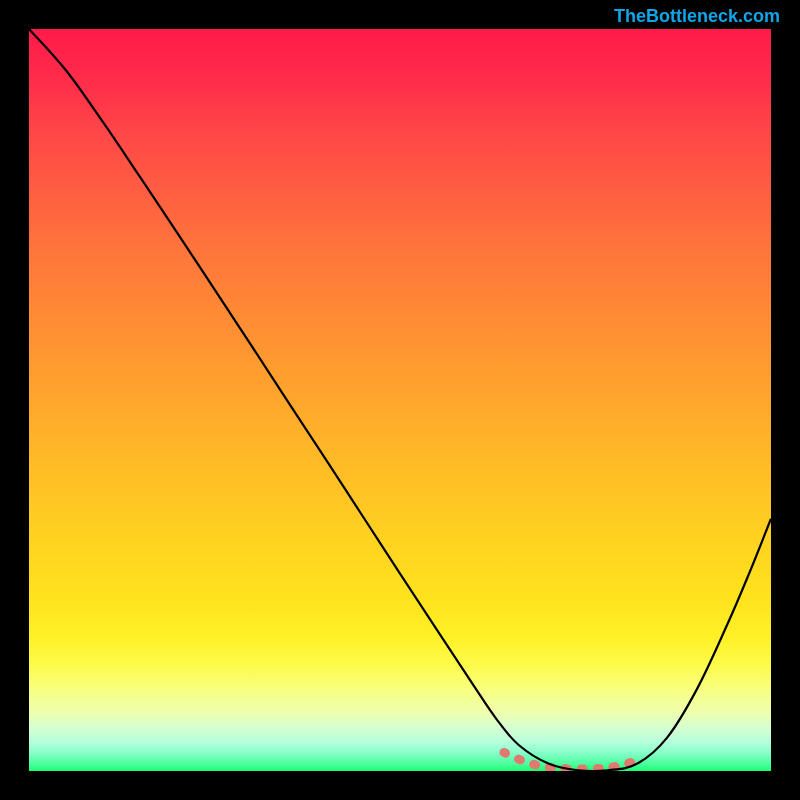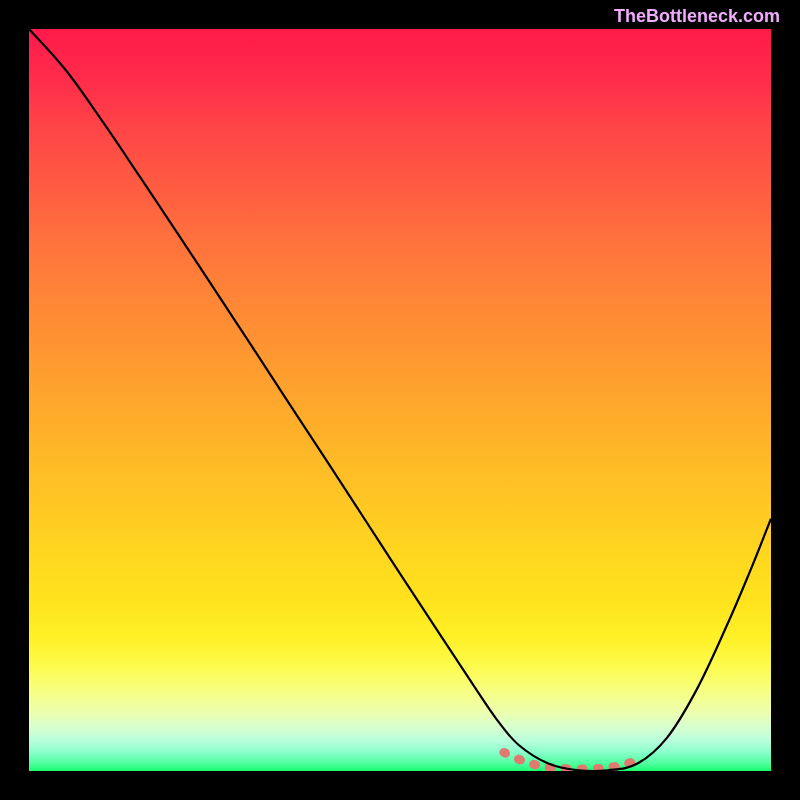--- a/index.html
+++ b/index.html
@@ -6,21 +6,21 @@
     html, body { width: 800px; height: 800px; overflow: hidden; }
     body { background: #000; position: relative; }
     
     .attribution {
       position: absolute;
       top: 6px;
       right: 20px;
       font-family: Arial, sans-serif;
       font-size: 18px;
       font-weight: bold;
-      color: #f0abfc;
+      color: #0ea5e9;
       z-index: 10;
     }
     
     .plot-area {
       position: absolute;
       left: 29px;
       top: 29px;
       width: 742px;
       height: 742px;
       overflow: hidden;

